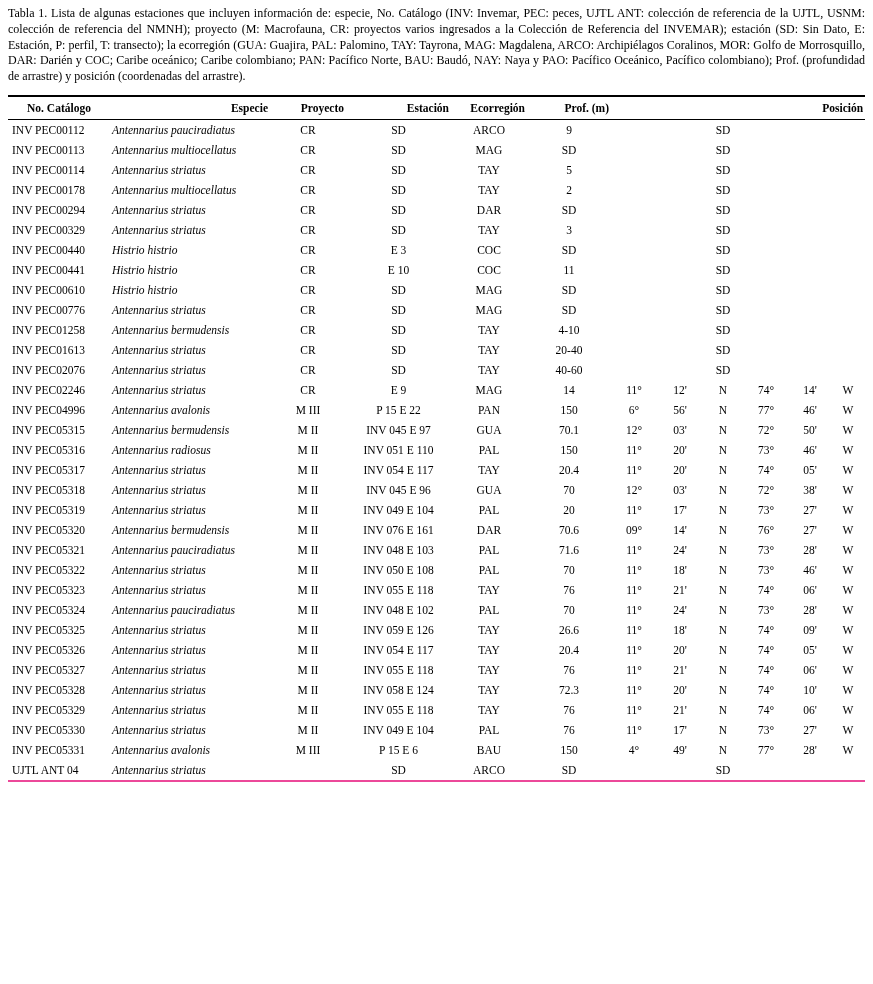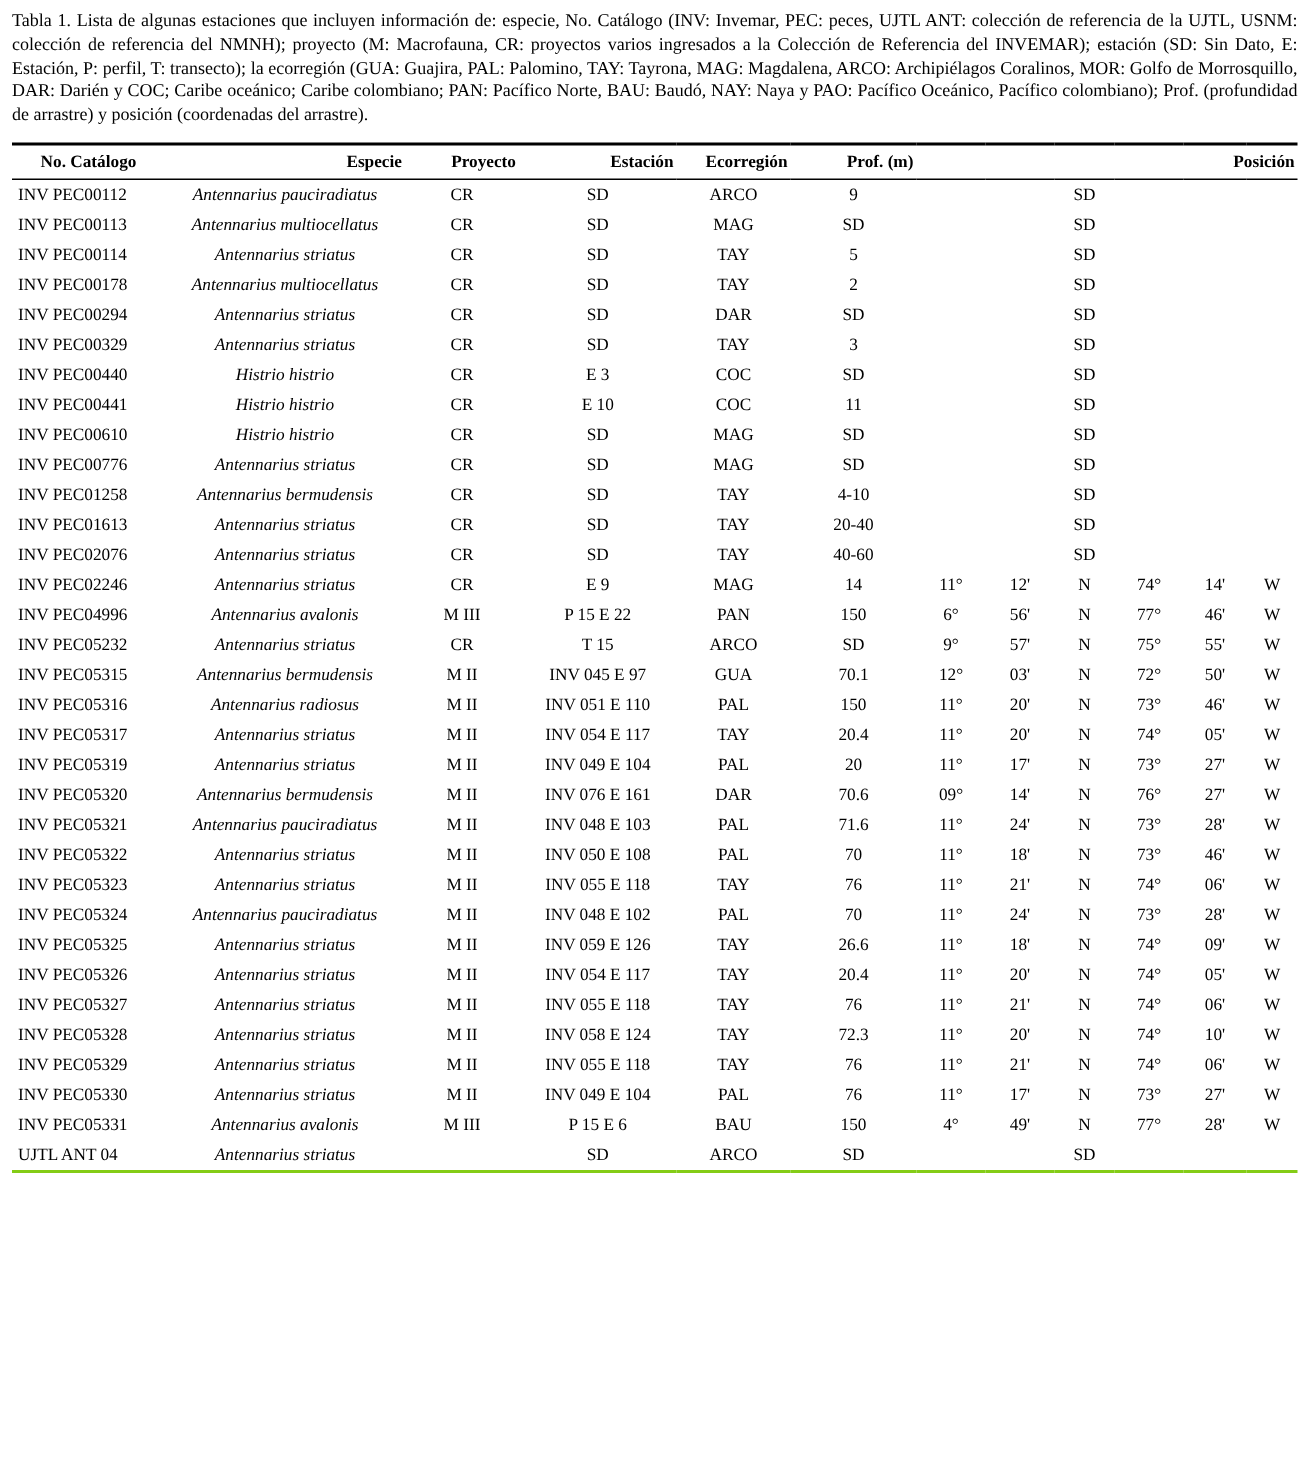--- a/index.html
+++ b/index.html
@@ -25,39 +25,39 @@
     width: 857px;
     table-layout: fixed;
     border-collapse: collapse;
     font-size: 11.5px;
   }
   table.species-table thead tr {
     border-top: 2px solid #000;
     border-bottom: 1px solid #000;
   }
   table.species-table tbody {
-    border-bottom: 2px solid #84cc16;
+    border-bottom: 2px solid #ec4899;
   }
   th {
     font-weight: bold;
     text-align: right;
     padding: 5px 2px;
     white-space: nowrap;
     overflow: hidden;
   }
   th.h-cat { text-align: center; padding-left: 4px; }
   td {
     padding: 4px 2px;
     text-align: center;
     white-space: nowrap;
     overflow: hidden;
     vertical-align: middle;
   }
   td.c0 { text-align: left; padding-left: 4px; }
-  td.c1 { text-align: center; font-style: italic; padding-left: 4px; margin-top: 36px; }
+  td.c1 { text-align: left; font-style: italic; padding-left: 4px; margin-top: 36px; }
   
   col.w-cat  { width: 100px; }
   col.w-esp  { width: 162px; }
   col.w-pro  { width: 76px; }
   col.w-est  { width: 105px; }
   col.w-eco  { width: 76px; }
   col.w-prof { width: 84px; }
   col.w-latd { width: 46px; }
   col.w-latm { width: 46px; }
   col.w-ns   { width: 40px; }
@@ -303,34 +303,20 @@
           <td class="c4">PAN</td>
           <td class="c5">150</td>
           <td class="c6">6°</td>
           <td class="c7">56'</td>
           <td class="c8">N</td>
           <td class="c9">77°</td>
           <td class="c10">46'</td>
           <td class="c11">W</td>
         </tr>
         <tr>
-          <td class="c0">INV PEC05232</td>
-          <td class="c1">Antennarius striatus</td>
-          <td class="c2">CR</td>
-          <td class="c3">T 15</td>
-          <td class="c4">ARCO</td>
-          <td class="c5">SD</td>
-          <td class="c6">9°</td>
-          <td class="c7">57'</td>
-          <td class="c8">N</td>
-          <td class="c9">75°</td>
-          <td class="c10">55'</td>
-          <td class="c11">W</td>
-        </tr>
-        <tr>
           <td class="c0">INV PEC05315</td>
           <td class="c1">Antennarius bermudensis</td>
           <td class="c2">M II</td>
           <td class="c3">INV 045 E 97</td>
           <td class="c4">GUA</td>
           <td class="c5">70.1</td>
           <td class="c6">12°</td>
           <td class="c7">03'</td>
           <td class="c8">N</td>
           <td class="c9">72°</td>
@@ -356,20 +342,34 @@
           <td class="c1">Antennarius striatus</td>
           <td class="c2">M II</td>
           <td class="c3">INV 054 E 117</td>
           <td class="c4">TAY</td>
           <td class="c5">20.4</td>
           <td class="c6">11°</td>
           <td class="c7">20'</td>
           <td class="c8">N</td>
           <td class="c9">74°</td>
           <td class="c10">05'</td>
+          <td class="c11">W</td>
+        </tr>
+        <tr>
+          <td class="c0">INV PEC05318</td>
+          <td class="c1">Antennarius striatus</td>
+          <td class="c2">M II</td>
+          <td class="c3">INV 045 E 96</td>
+          <td class="c4">GUA</td>
+          <td class="c5">70</td>
+          <td class="c6">12°</td>
+          <td class="c7">03'</td>
+          <td class="c8">N</td>
+          <td class="c9">72°</td>
+          <td class="c10">38'</td>
           <td class="c11">W</td>
         </tr>
         <tr>
           <td class="c0">INV PEC05319</td>
           <td class="c1">Antennarius striatus</td>
           <td class="c2">M II</td>
           <td class="c3">INV 049 E 104</td>
           <td class="c4">PAL</td>
           <td class="c5">20</td>
           <td class="c6">11°</td>

